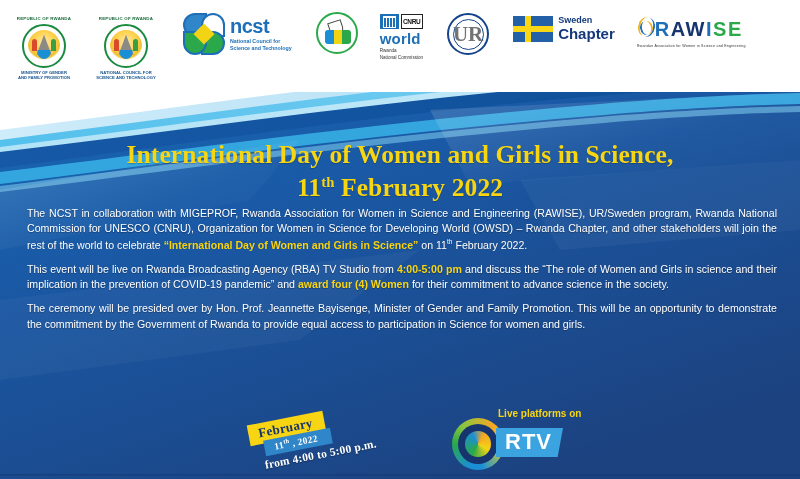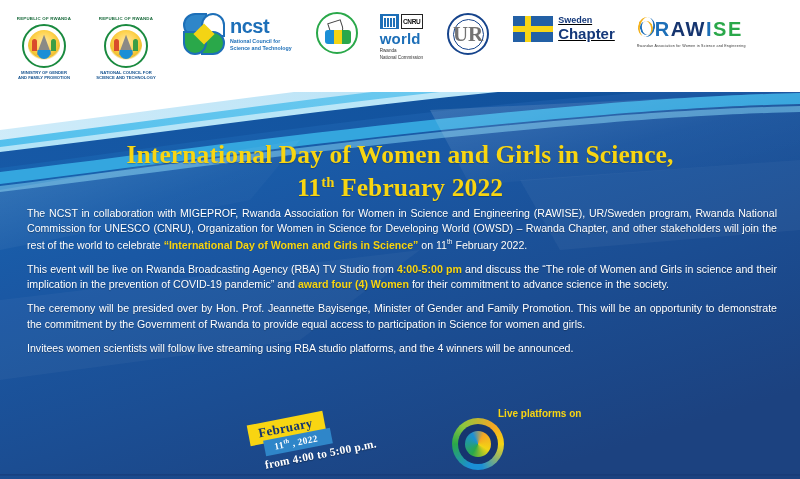--- a/index.html
+++ b/index.html
@@ -66,21 +66,21 @@
 
   
   .ur{width:42px;height:42px;border-radius:50%;border:2px solid #16448c;box-sizing:border-box;
     background:#ffffff;position:relative;margin-top:13px;}
   .ur::before{content:"";position:absolute;left:3.5px;top:3.5px;right:3.5px;bottom:3.5px;border-radius:50%;
     border:1.4px solid #16448c;}
   .ur .ur-mono{position:absolute;left:50%;top:50%;transform:translate(-50%,-50%);
     font-family:"Liberation Serif",serif;font-size:21px;font-weight:bold;color:#737373;}
 
   
-  .se-wrap{display:flex;align-items:center;gap:5px;margin-top:16px;text-decoration:underline;}
+  .se-wrap{display:flex;align-items:center;gap:5px;margin-top:16px;}
   .se-flag{width:40px;height:26px;background:#2360a5;position:relative;}
   .se-flag::before{content:"";position:absolute;left:12px;top:0;width:6px;height:26px;background:#f9d616;}
   .se-flag::after{content:"";position:absolute;left:0;top:10px;width:40px;height:6px;background:#f9d616;}
   .se-t1{font-size:9px;color:#14387a;font-weight:bold;line-height:1.05;}
   .se-t2{font-size:15px;color:#14387a;font-weight:bold;line-height:1.05;}
 
   
   .rawise-wrap{display:flex;align-items:center;gap:2px;margin-top:16px;}
   .rw-mark{width:16px;height:26px;position:relative;}
   .rw-mark .dna{position:absolute;left:1px;top:1px;width:13px;height:20px;
@@ -279,28 +279,28 @@
 
     <h1 id="title">
       <span>International Day of Women and Girls in Science,</span><br>
       <span><span>11</span><sup>th</sup><span> February 2022</span></span>
     </h1>
 
     <div id="body">
         <div class="para"><span>The NCST in collaboration with MIGEPROF, Rwanda Association for Women in Science and Engineering (RAWISE), UR/Sweden program, Rwanda National Commission for UNESCO (CNRU), Organization for Women in Science for Developing World (OWSD) – Rwanda Chapter, and other stakeholders will join the rest of the world to celebrate </span><span class="hl">“International Day of Women and Girls in Science”</span><span> on 11</span><sup>th</sup><span> February 2022.</span></div>
         <div class="para"><span>This event will be live on Rwanda Broadcasting Agency (RBA) TV Studio from </span><span class="hl">4:00-5:00 pm</span><span> and discuss the “The role of Women and Girls in science and their implication in the prevention of COVID-19 pandemic” and </span><span class="hl">award four (4) Women</span><span> for their commitment to advance science in the society.</span></div>
         <div class="para"><span>The ceremony will be presided over by Hon. Prof. Jeannette Bayisenge, Minister of Gender and Family Promotion. This will be an opportunity to demonstrate the commitment by the Government of Rwanda to provide equal access to participation in Science for women and girls.</span></div>
-        <div class="para"><span>Invitees women scientists will follow live streaming using RBA studio platforms, and the 4 winners will be announced.</span></div>
       </div>
 
     <div id="date-badge">
       <div class="ribbon rb-feb">February</div>
       <div class="ribbon rb-day"><span>11</span><sup>th</sup><span> , 2022</span></div>
       <div class="ribbon rb-time">from 4:00 to 5:00 p.m.</div>
     </div>
 
     <div id="rtv-badge">
       <div class="rtv-live">Live platforms on</div>
       <div class="rtv-globe"></div>
+      <div class="rtv-tag">RTV</div>
     </div>
 
   </div>
 </div>
 
 </body></html>

